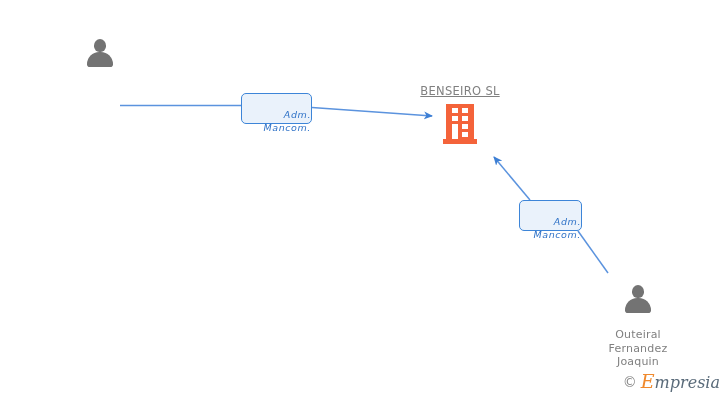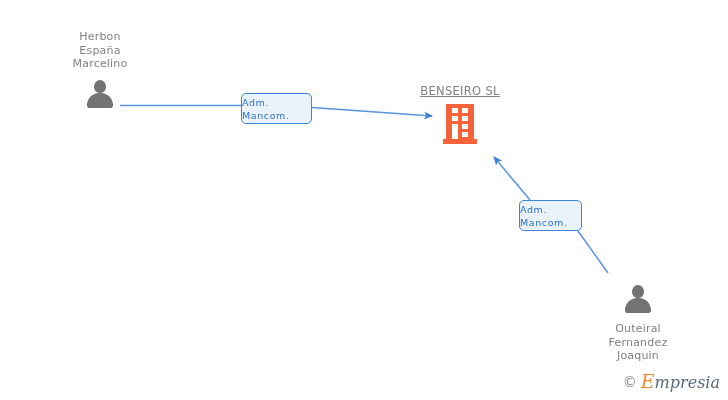--- a/index.html
+++ b/index.html
@@ -111,24 +111,25 @@
   
   .rel-label {
     position: absolute;
     box-sizing: border-box;
     background: #eaf2fb;
     border: 1px solid #3d85d8;
     border-radius: 5px;
     color: #2f72c7;
     font-size: 9.5px;
     line-height: 13px;
-    text-align: left;
+    text-align: right;
     letter-spacing: 0.6px;
-    padding-top: 2px;
+    padding-top: 14px;
     white-space: pre-line;
+    font-style: italic;
   }
 
   
   .watermark {
     position: absolute;
     right: 8px;
     bottom: 5px;
     display: flex;
     align-items: center;
     gap: 4px;
@@ -168,23 +169,20 @@
     <line x1="120" y1="105.5" x2="241" y2="105.5" stroke="#5b93de" stroke-width="1.6"></line>
 
     <line x1="312" y1="107.5" x2="432" y2="116" stroke="#5b93de" stroke-width="1.6" marker-end="url(#arrowRight)"></line>
 
     <line x1="530" y1="200" x2="494" y2="157" stroke="#5b93de" stroke-width="1.5" marker-end="url(#arrowDiag)"></line>
 
     <line x1="608" y1="273" x2="578" y2="231" stroke="#5b93de" stroke-width="1.5"></line>
   </svg>
 
   <div class="node" style="left:48px; top:30px; width:104px;">
-    <div class="node-label">Herbon
-España
-Marcelino</div>
     <div class="person-icon" style="margin-top:9px;">
       <div class="head"></div>
       <div class="body"></div>
     </div>
   </div>
 
   <div class="rel-label" style="left:241px; top:93px; width:71px; height:31px;">Adm.
 Mancom.</div>
 
   <div class="node" style="left:395px; top:84px; width:130px;">
@@ -204,21 +202,21 @@
   </div>
 
   <div class="rel-label" style="left:519px; top:200px; width:63px; height:31px;">Adm.
 Mancom.</div>
 
   <div class="node" style="left:588px; top:285px; width:100px;">
     <div class="person-icon">
       <div class="head"></div>
       <div class="body"></div>
     </div>
-    <div class="node-label" style="margin-top:9px;">Outeiral
+    <div class="node-label" style="margin-top:15px;">Outeiral
 Fernandez
 Joaquin</div>
   </div>
 
   <div class="watermark">
     <span class="copy">©</span>
     <span class="brand"><span class="cap">E</span><span>mpresia</span></span>
   </div>
 
 </div>

